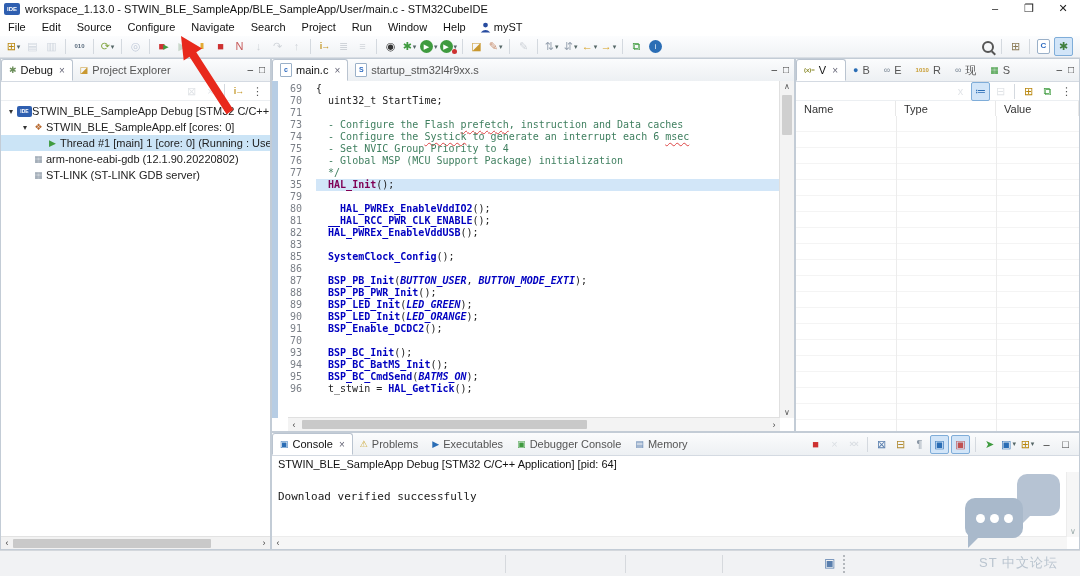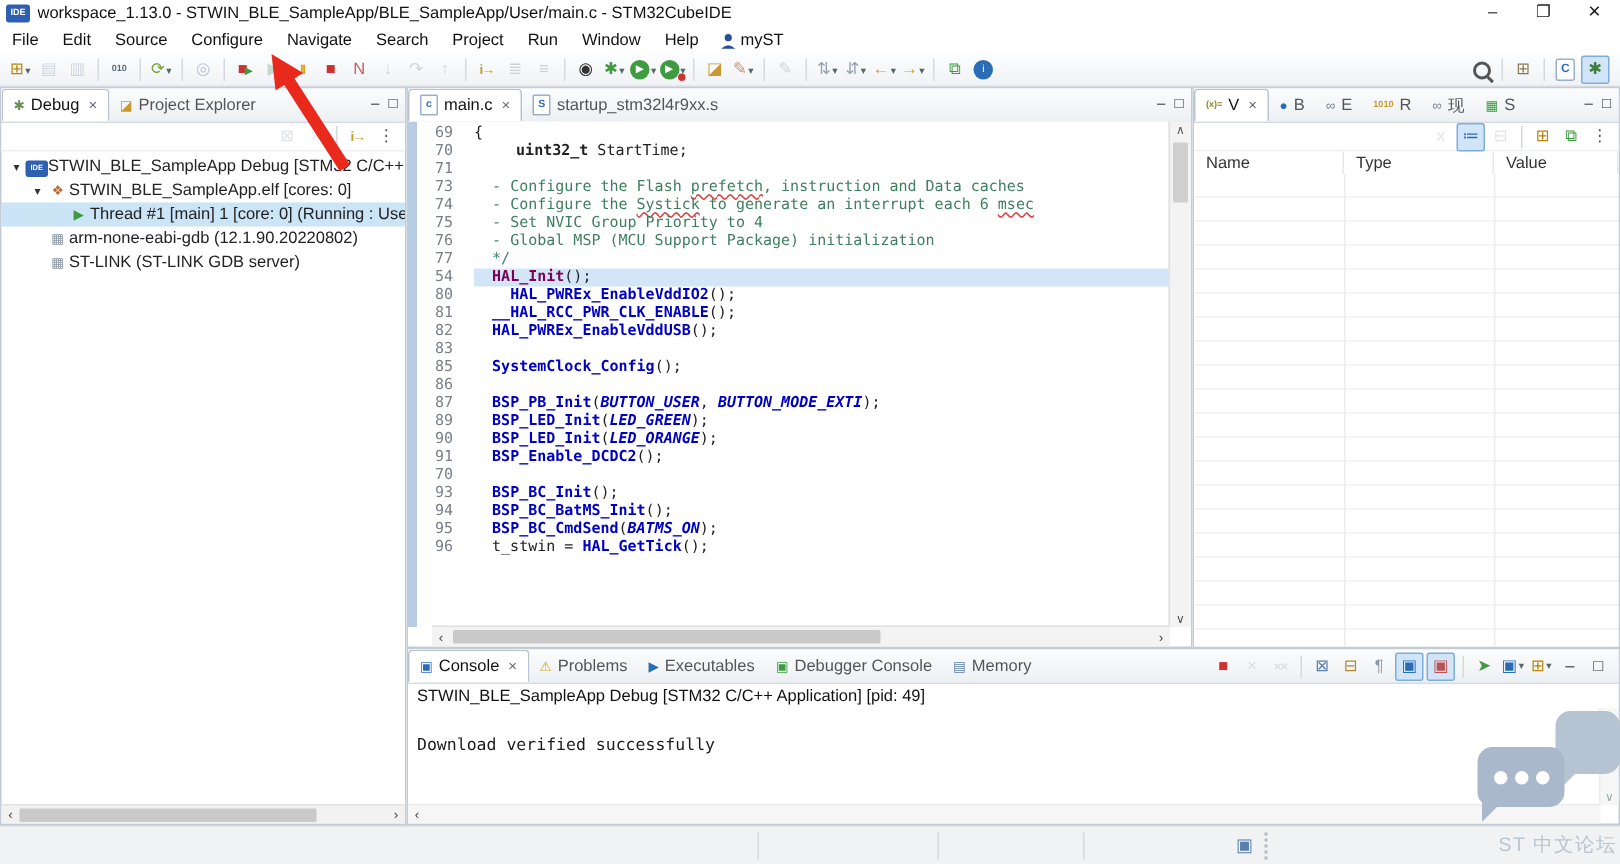--- a/index.html
+++ b/index.html
@@ -72,21 +72,21 @@
   #editor-panel{left:271px;top:58px;width:524px;height:374px;}
   #code-viewport{position:absolute;left:0;top:22px;right:14px;bottom:13px;overflow:hidden;background:#fff;}
   #gutter-strip{position:absolute;left:0;top:0;bottom:0;width:6px;background:#b7cde4;}
   #code-lines{position:absolute;left:6px;top:2px;right:0;font-family:"DejaVu Sans Mono",monospace;font-size:10px;line-height:12px;}
   .code-line{display:flex;height:12px;white-space:pre;}
   .ln{width:24px;text-align:right;padding-right:4px;color:#7a7f87;flex:0 0 24px;}
   .fold{width:10px;flex:0 0 10px;color:#8a97a5;font-size:9px;line-height:12px;}
   .ctext{flex:1;color:#222;}
   .code-line.hl .ctext{background:#d2e6f8;}
   .tok-p{color:#222;}
-  .tok-ty{color:#222;font-weight:bold;margin-left:16px;}
+  .tok-ty{color:#222;font-weight:normal;}
   .tok-cm{color:#3f7f5f;}
   .tok-cme{color:#3f7f5f;text-decoration:underline wavy #d44 1px;text-underline-offset:2px;}
   .tok-fn{color:#0000c0;font-weight:bold;}
   .tok-mc{color:#7f0055;font-weight:bold;}
   .tok-en{color:#0000c0;font-weight:bold;font-style:italic;}
   #ed-vscroll{position:absolute;right:0;top:22px;bottom:13px;width:14px;background:#f3f3f3;border-left:1px solid #e0e0e0;}
   #ed-vscroll .arr{position:absolute;left:0;right:0;text-align:center;font-size:8px;color:#555;}
   #ed-vthumb{position:absolute;left:2px;right:2px;top:14px;height:40px;background:#cfcfcf;border-radius:1px;}
   #ed-hscroll{position:absolute;left:16px;right:14px;bottom:0;height:13px;background:#f3f3f3;border-top:1px solid #e0e0e0;
               display:flex;align-items:center;}
@@ -113,21 +113,21 @@
   #console-vscroll{position:absolute;right:0;top:39px;bottom:12px;width:12px;background:#f6f6f6;border-left:1px solid #ececec;}
   #console-vscroll .arr{position:absolute;bottom:1px;left:0;right:0;text-align:center;font-size:8px;color:#9aa;}
 
   
   #statusbar{position:absolute;left:0;top:550px;width:1080px;height:26px;background:#f1f2f4;border-top:1px solid #d3d7dc;}
   .st-sep{position:absolute;top:4px;bottom:4px;width:1px;background:#d6d9dd;}
   #st-icon{position:absolute;left:824px;top:5px;font-size:12px;color:#5a7fae;}
   #st-handle{position:absolute;left:843px;top:4px;height:18px;width:0;border-left:2px dotted #b4b8bd;}
 
   
-  #watermark{position:absolute;left:985px;top:468px;width:95px;height:108px;pointer-events:none;}
+  #watermark{position:absolute;left:965px;top:468px;width:95px;height:108px;pointer-events:none;}
   .bub{position:absolute;border-radius:10px;}
   #bub-big{left:52px;top:6px;width:43px;height:42px;background:#b6c3d3;}
   #bub-big::after{content:"";position:absolute;left:4px;bottom:-9px;border:7px solid transparent;border-top-color:#b6c3d3;border-left-color:#b6c3d3;}
   #bub-small{left:0;top:30px;width:58px;height:40px;background:#a9b9cb;display:flex;align-items:center;justify-content:center;gap:5px;}
   #bub-small::after{content:"";position:absolute;left:3px;bottom:-10px;border:8px solid transparent;border-top-color:#a9b9cb;border-left-color:#a9b9cb;}
   .bdot{width:9px;height:9px;border-radius:50%;background:#fff;}
   #wm-text{position:absolute;left:14px;top:86px;font-size:13px;color:#b9c4cf;letter-spacing:1px;white-space:nowrap;}
 
   
   #red-arrow{position:absolute;left:168px;top:30px;width:72px;height:92px;z-index:50;pointer-events:none;}
@@ -375,28 +375,30 @@
       <div id="gutter-strip"></div>
       <div id="code-lines">
           <div class="code-line"><span class="ln">69</span><span class="fold"></span><span class="ctext"><span class="tok-p">{</span></span></div>
           <div class="code-line"><span class="ln">70</span><span class="fold"></span><span class="ctext"><span class="tok-p">  </span><span class="tok-ty">uint32_t</span><span class="tok-p"> StartTime;</span></span></div>
           <div class="code-line"><span class="ln">71</span><span class="fold"></span><span class="ctext"></span></div>
           <div class="code-line"><span class="ln">73</span><span class="fold"></span><span class="ctext"><span class="tok-p">  </span><span class="tok-cm">- Configure the Flash </span><span class="tok-cme">prefetch</span><span class="tok-cm">, instruction and Data caches</span></span></div>
           <div class="code-line"><span class="ln">74</span><span class="fold"></span><span class="ctext"><span class="tok-p">  </span><span class="tok-cm">- Configure the </span><span class="tok-cme">Systick</span><span class="tok-cm"> to generate an interrupt each 6 </span><span class="tok-cme">msec</span></span></div>
           <div class="code-line"><span class="ln">75</span><span class="fold"></span><span class="ctext"><span class="tok-p">  </span><span class="tok-cm">- Set NVIC Group Priority to 4</span></span></div>
           <div class="code-line"><span class="ln">76</span><span class="fold"></span><span class="ctext"><span class="tok-p">  </span><span class="tok-cm">- Global MSP (MCU Support Package) initialization</span></span></div>
           <div class="code-line"><span class="ln">77</span><span class="fold"></span><span class="ctext"><span class="tok-p">  </span><span class="tok-cm">*/</span></span></div>
-          <div class="code-line hl"><span class="ln">54</span><span class="fold"></span><span class="ctext"><span class="tok-p">  </span><span class="tok-mc">HAL_Init</span><span class="tok-p">();</span></span></div>
+          <div class="code-line hl"><span class="ln">35</span><span class="fold"></span><span class="ctext"><span class="tok-p">  </span><span class="tok-mc">HAL_Init</span><span class="tok-p">();</span></span></div>
+          <div class="code-line"><span class="ln">79</span><span class="fold"></span><span class="ctext"></span></div>
           <div class="code-line"><span class="ln">80</span><span class="fold"></span><span class="ctext"><span class="tok-p">    </span><span class="tok-fn">HAL_PWREx_EnableVddIO2</span><span class="tok-p">();</span></span></div>
           <div class="code-line"><span class="ln">81</span><span class="fold"></span><span class="ctext"><span class="tok-p">  </span><span class="tok-fn">__HAL_RCC_PWR_CLK_ENABLE</span><span class="tok-p">();</span></span></div>
           <div class="code-line"><span class="ln">82</span><span class="fold"></span><span class="ctext"><span class="tok-p">  </span><span class="tok-fn">HAL_PWREx_EnableVddUSB</span><span class="tok-p">();</span></span></div>
           <div class="code-line"><span class="ln">83</span><span class="fold"></span><span class="ctext"></span></div>
           <div class="code-line"><span class="ln">85</span><span class="fold"></span><span class="ctext"><span class="tok-p">  </span><span class="tok-fn">SystemClock_Config</span><span class="tok-p">();</span></span></div>
           <div class="code-line"><span class="ln">86</span><span class="fold"></span><span class="ctext"></span></div>
           <div class="code-line"><span class="ln">87</span><span class="fold"></span><span class="ctext"><span class="tok-p">  </span><span class="tok-fn">BSP_PB_Init</span><span class="tok-p">(</span><span class="tok-en">BUTTON_USER</span><span class="tok-p">, </span><span class="tok-en">BUTTON_MODE_EXTI</span><span class="tok-p">);</span></span></div>
+          <div class="code-line"><span class="ln">88</span><span class="fold"></span><span class="ctext"><span class="tok-p">  </span><span class="tok-fn">BSP_PB_PWR_Init</span><span class="tok-p">();</span></span></div>
           <div class="code-line"><span class="ln">89</span><span class="fold"></span><span class="ctext"><span class="tok-p">  </span><span class="tok-fn">BSP_LED_Init</span><span class="tok-p">(</span><span class="tok-en">LED_GREEN</span><span class="tok-p">);</span></span></div>
           <div class="code-line"><span class="ln">90</span><span class="fold"></span><span class="ctext"><span class="tok-p">  </span><span class="tok-fn">BSP_LED_Init</span><span class="tok-p">(</span><span class="tok-en">LED_ORANGE</span><span class="tok-p">);</span></span></div>
           <div class="code-line"><span class="ln">91</span><span class="fold"></span><span class="ctext"><span class="tok-p">  </span><span class="tok-fn">BSP_Enable_DCDC2</span><span class="tok-p">();</span></span></div>
           <div class="code-line"><span class="ln">70</span><span class="fold"></span><span class="ctext"></span></div>
           <div class="code-line"><span class="ln">93</span><span class="fold"></span><span class="ctext"><span class="tok-p">  </span><span class="tok-fn">BSP_BC_Init</span><span class="tok-p">();</span></span></div>
           <div class="code-line"><span class="ln">94</span><span class="fold"></span><span class="ctext"><span class="tok-p">  </span><span class="tok-fn">BSP_BC_BatMS_Init</span><span class="tok-p">();</span></span></div>
           <div class="code-line"><span class="ln">95</span><span class="fold"></span><span class="ctext"><span class="tok-p">  </span><span class="tok-fn">BSP_BC_CmdSend</span><span class="tok-p">(</span><span class="tok-en">BATMS_ON</span><span class="tok-p">);</span></span></div>
           <div class="code-line"><span class="ln">96</span><span class="fold"></span><span class="ctext"><span class="tok-p">  t_stwin = </span><span class="tok-fn">HAL_GetTick</span><span class="tok-p">();</span></span></div>
         </div>
     </div>
@@ -539,21 +541,21 @@
             <span class="drop">▾</span>
           </span>
           <span class="tbi">
             <span class="gl" style="color: rgb(51, 51, 51);">–</span>
           </span>
           <span class="tbi">
             <span class="gl" style="color: rgb(51, 51, 51);">□</span>
           </span>
         </span>
     </div>
-    <div id="launch-line">STWIN_BLE_SampleApp Debug [STM32 C/C++ Application]  [pid: 49]</div>
+    <div id="launch-line">STWIN_BLE_SampleApp Debug [STM32 C/C++ Application]  [pid: 64]</div>
     <div id="console-body">
       <span>Download verified successfully</span>
     </div>
     <div id="console-vscroll">
         <span class="arr">∨</span>
       </div>
     <div id="console-hscroll">
         <span class="harr">‹</span>
       </div>
   </div>

